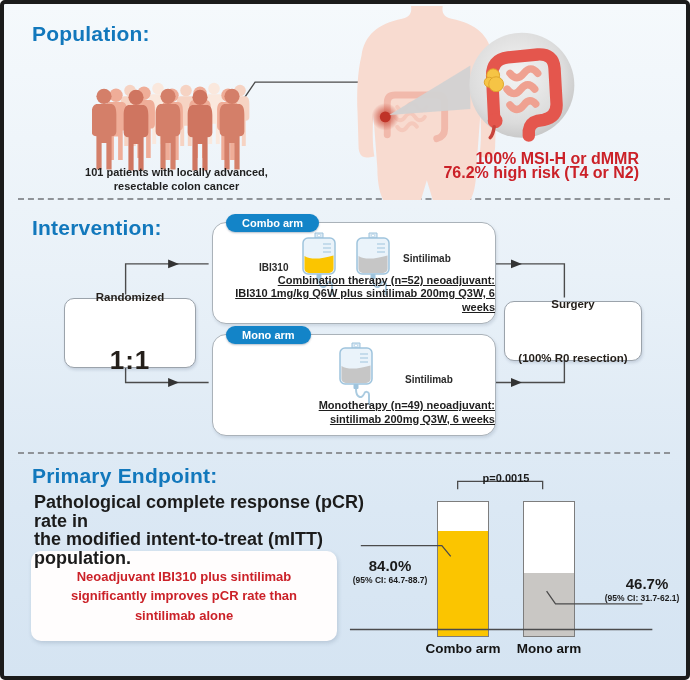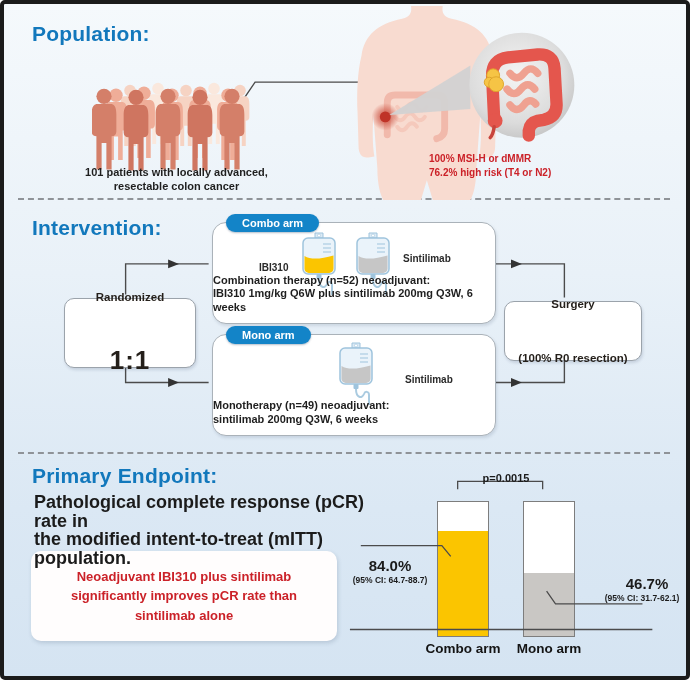--- a/index.html
+++ b/index.html
@@ -5,31 +5,31 @@
   html,body{margin:0;padding:0;background:#ffffff;font-family:"Liberation Sans",sans-serif;}
   #figure{
     position:relative;width:682px;height:672px;margin:0;
     border:4px solid #1b1b1b;border-radius:5px;overflow:hidden;
     background:linear-gradient(180deg,#f5f9fc 0%,#e9f1f8 40%,#dbe8f4 75%,#d5e4f2 100%);
   }
   .abs{position:absolute;}
   .sec-title{font-size:21px;font-weight:bold;color:#1278bc;letter-spacing:.2px;z-index:20;}
   .dashed-sep{border-top:2px dashed #8f9398;width:652px;left:14px;z-index:4;}
   .caption{font-size:11px;font-weight:bold;color:#1f1f1f;text-align:center;line-height:13.5px;z-index:20;}
-  .red-stats{font-size:10px;font-weight:bold;color:#cb2128;text-align:left;line-height:14px;z-index:20;}
+  .red-stats{font-size:16px;font-weight:bold;color:#cb2128;text-align:right;line-height:14px;z-index:20;}
   .flow-box{background:#ffffff;border:1px solid #9ba3ab;border-radius:10px;z-index:10;
     box-shadow:1px 2px 3px rgba(60,80,110,.18);display:flex;flex-direction:column;
     align-items:center;justify-content:center;text-align:center;gap:32px;}
   .arm-box{background:#ffffff;border:1px solid #aab2b9;border-radius:14px;z-index:10;
     box-shadow:1px 2px 3px rgba(60,80,110,.15);}
   .arm-badge{position:absolute;top:-9px;left:13px;background:#1384c8;color:#ffffff;
     font-size:11px;font-weight:bold;padding:3px 16px;border-radius:9px;z-index:12;
     box-shadow:0 1px 2px rgba(0,40,80,.3);}
   .arm-desc{position:absolute;left:0;right:0;bottom:9px;font-size:11px;font-weight:bold;
-    color:#1e1e1e;text-align:left;line-height:13.5px;z-index:12;}
+    color:#1e1e1e;text-align:right;line-height:13.5px;z-index:12;text-decoration:underline;}
   .bag-label{position:absolute;font-size:10px;font-weight:bold;color:#2a2a2a;z-index:12;}
   .rand-label{font-size:11.5px;font-weight:bold;color:#241f1a;}
   .rand-ratio{font-size:26px;font-weight:bold;color:#241f1a;margin-top:10px;letter-spacing:1px;}
   .surg-line{font-size:11.5px;font-weight:bold;color:#241f1a;line-height:14px;}
   .surg-line + .surg-line{margin-top:8px;}
   .ep-desc{font-size:18px;font-weight:bold;color:#1b1b1b;line-height:18.5px;z-index:20;}
   .highlight-box{background:#fffdfd;border-radius:10px;box-shadow:1px 2px 4px rgba(60,80,110,.2);
     display:flex;flex-direction:column;justify-content:center;text-align:center;z-index:10;}
   .highlight-box div{font-size:13px;font-weight:bold;color:#cb2128;line-height:19.5px;}
   .bar{background:#ffffff;border:1px solid #7d7d7d;box-sizing:border-box;z-index:3;}

